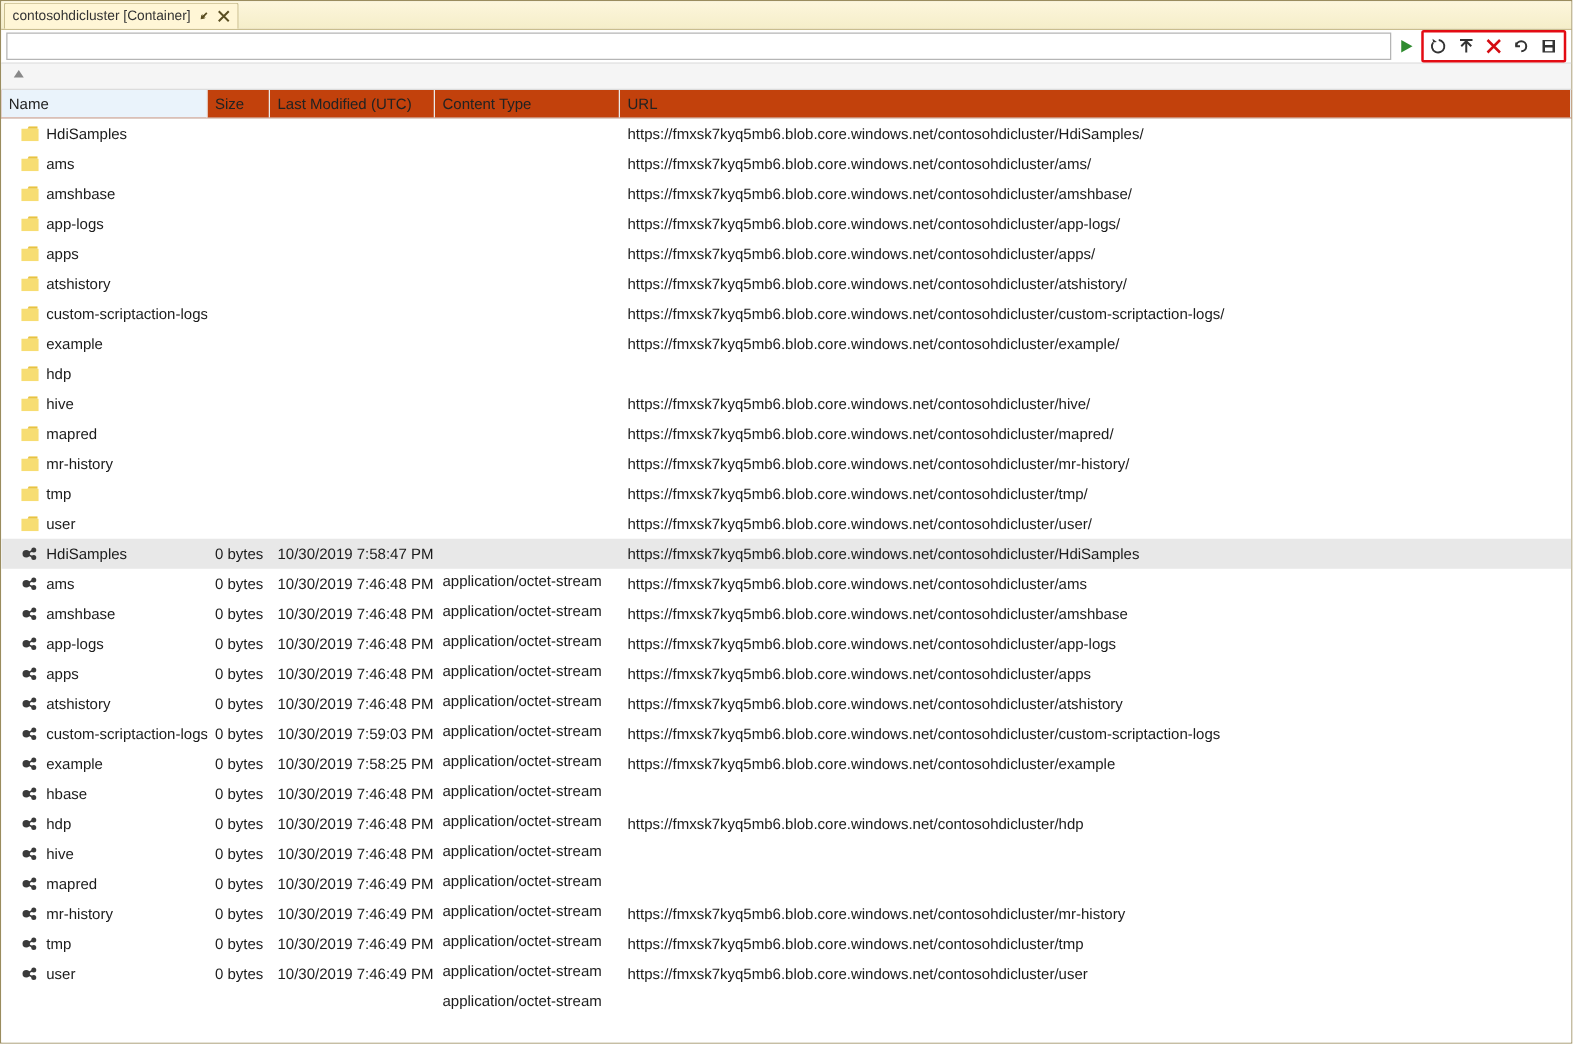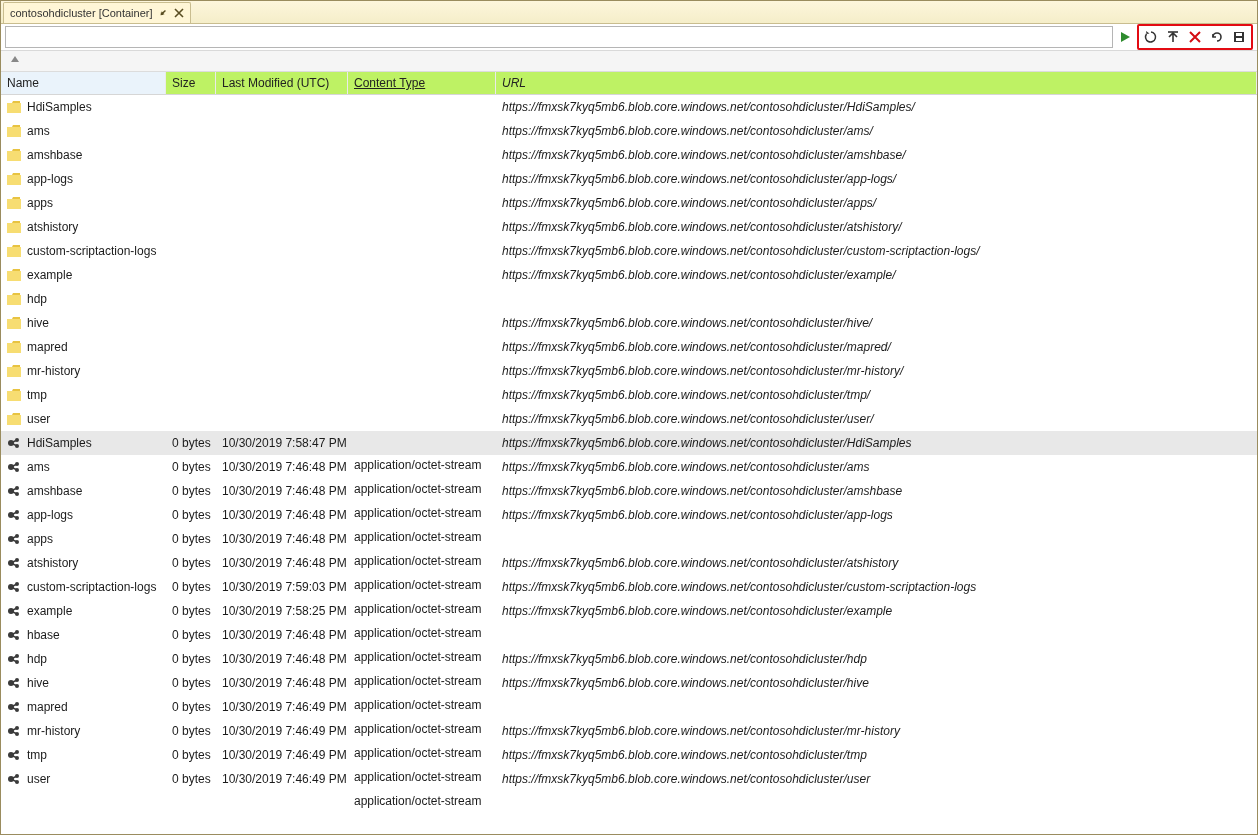--- a/index.html
+++ b/index.html
@@ -89,52 +89,52 @@
     height: 20px;
     background: #f5f5f5;
     border-bottom: 1px solid #dcdcdc;
     display: flex;
     align-items: center;
     padding-left: 8px;
   }
   
   .header-row {
     height: 22px;
-    background: #bef264;
+    background: #c2410c;
     border-bottom: 1px solid #d6d6d6;
     display: flex;
     align-items: center;
     font-size: 12px;
     color: #222;
   }
   .header-row .col { border-right: 1px solid #eaeaea; height: 100%; display: flex; align-items: center; padding-left: 6px; box-sizing: border-box; }
   .col-name    { width: 165px; background: #eaf3fb; }
   .col-size    { width: 50px; }
   .col-mod     { width: 132px; }
-  .col-ctype   { width: 148px; text-decoration: underline; }
-  .col-url     { flex: 1; font-style: italic; }
+  .col-ctype   { width: 148px; }
+  .col-url     { flex: 1; }
   
   .table-body {
     flex: 1;
     overflow-y: auto;
     background: #ffffff;
   }
   .row {
     height: 24px;
     display: flex;
     align-items: center;
     font-size: 12px;
     color: #1b1b1b;
   }
   .row.selected { background: #e8e8e8; }
-  .cell-name { width: 165px; display: flex; align-items: center; padding-left: 6px; box-sizing: border-box; gap: 6px; white-space: nowrap; overflow: hidden; }
+  .cell-name { width: 165px; display: flex; align-items: center; padding-left: 16px; box-sizing: border-box; gap: 6px; white-space: nowrap; overflow: hidden; }
   .cell-size { width: 50px; padding-left: 6px; box-sizing: border-box; white-space: nowrap; }
   .cell-mod  { width: 132px; padding-left: 6px; box-sizing: border-box; white-space: nowrap; }
   .cell-ctype{ width: 148px; padding-left: 6px; box-sizing: border-box; white-space: nowrap; margin-top: 44px; }
-  .cell-url  { flex: 1; padding-left: 6px; box-sizing: border-box; white-space: nowrap; overflow: hidden; text-overflow: ellipsis; font-style: italic; }
+  .cell-url  { flex: 1; padding-left: 6px; box-sizing: border-box; white-space: nowrap; overflow: hidden; text-overflow: ellipsis; }
   .icon-folder svg, .icon-blob svg { display: block; }
 </style>
 </head>
 <body>
 
 <div class="frame">
 
   <div class="tab-strip">
     <div class="tab">
       <span class="tab-title">contosohdicluster [Container]</span>
@@ -495,20 +495,21 @@
       <circle cx="10" cy="4" r="2" fill="#3b3b3b"></circle>
       <circle cx="10" cy="10" r="2" fill="#3b3b3b"></circle>
       <path d="M4 7 L10 4 M4 7 L10 10" stroke="#3b3b3b" stroke-width="1.4"></path>
     </svg>
   </span>
 <span>apps</span>
         </div>
         <div class="cell-size">0 bytes</div>
         <div class="cell-mod">10/30/2019 7:46:48 PM</div>
         <div class="cell-ctype">application/octet-stream</div>
+        <div class="cell-url">https://fmxsk7kyq5mb6.blob.core.windows.net/contosohdicluster/apps</div>
       </div>
       <div class="row">
         <div class="cell-name">
   <span class="icon-blob">
     <svg width="14" height="14" viewBox="0 0 14 14">
       <circle cx="4" cy="7" r="3" fill="#3b3b3b"></circle>
       <circle cx="10" cy="4" r="2" fill="#3b3b3b"></circle>
       <circle cx="10" cy="10" r="2" fill="#3b3b3b"></circle>
       <path d="M4 7 L10 4 M4 7 L10 10" stroke="#3b3b3b" stroke-width="1.4"></path>
     </svg>
@@ -595,21 +596,20 @@
       <circle cx="10" cy="4" r="2" fill="#3b3b3b"></circle>
       <circle cx="10" cy="10" r="2" fill="#3b3b3b"></circle>
       <path d="M4 7 L10 4 M4 7 L10 10" stroke="#3b3b3b" stroke-width="1.4"></path>
     </svg>
   </span>
 <span>hive</span>
         </div>
         <div class="cell-size">0 bytes</div>
         <div class="cell-mod">10/30/2019 7:46:48 PM</div>
         <div class="cell-ctype">application/octet-stream</div>
-        <div class="cell-url">https://fmxsk7kyq5mb6.blob.core.windows.net/contosohdicluster/hive</div>
       </div>
       <div class="row">
         <div class="cell-name">
   <span class="icon-blob">
     <svg width="14" height="14" viewBox="0 0 14 14">
       <circle cx="4" cy="7" r="3" fill="#3b3b3b"></circle>
       <circle cx="10" cy="4" r="2" fill="#3b3b3b"></circle>
       <circle cx="10" cy="10" r="2" fill="#3b3b3b"></circle>
       <path d="M4 7 L10 4 M4 7 L10 10" stroke="#3b3b3b" stroke-width="1.4"></path>
     </svg>

